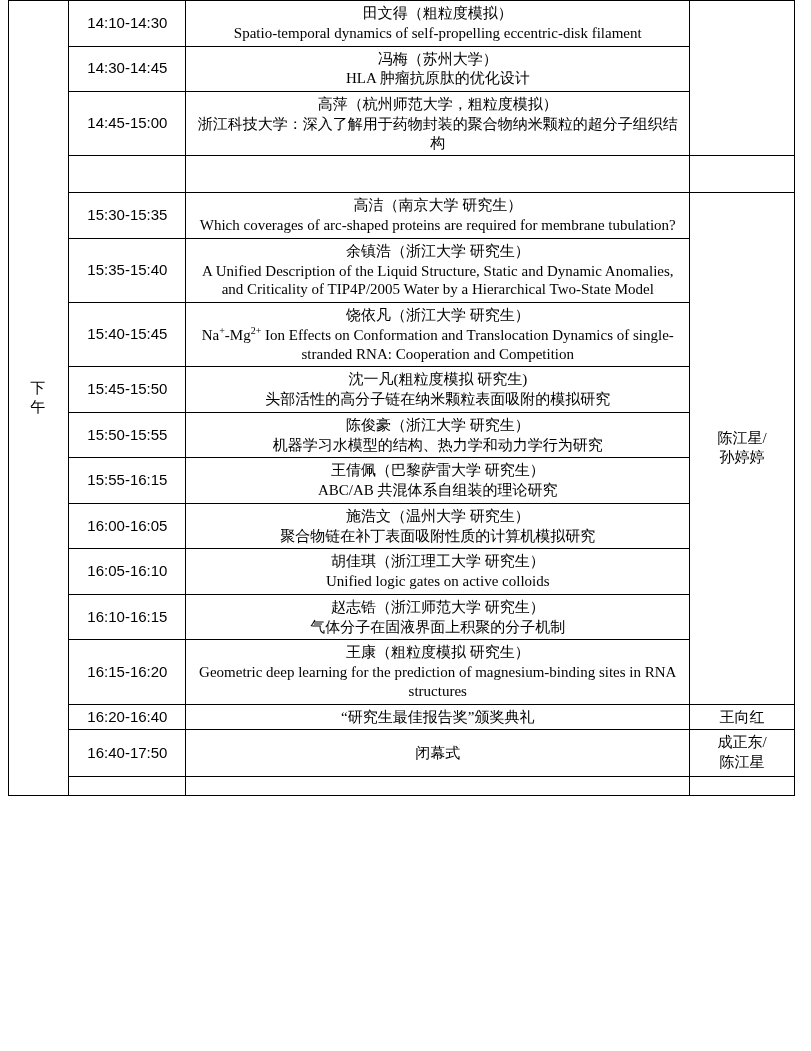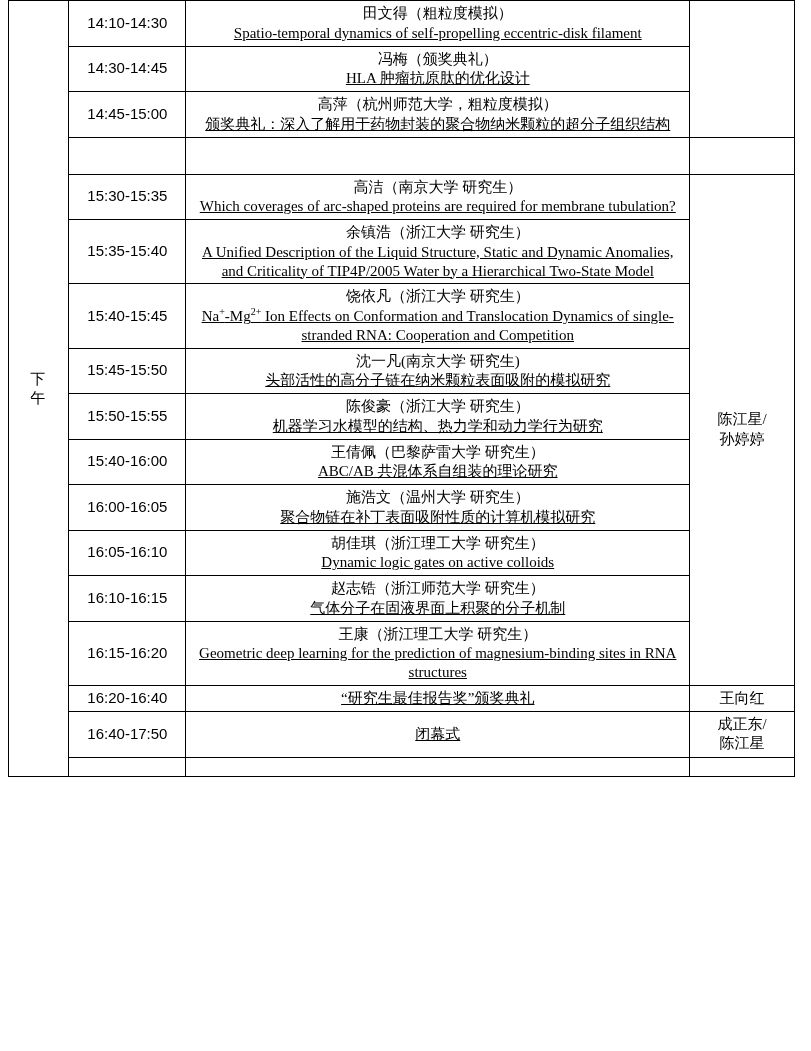--- a/index.html
+++ b/index.html
@@ -58,21 +58,20 @@
     width: 104px;
     font-size: 15px;
     line-height: 1.45;
   }
   .speaker {
     display: block;
     margin-bottom: 1px;
   }
   .title {
     display: block;
-    text-decoration: underline;
   }
   .title.en {
     font-family: "Liberation Serif", "DejaVu Serif", serif;
   }
   .spacer-row td {
     height: 30px;
   }
   .tail-row td {
     height: 12px;
   }
@@ -104,30 +103,30 @@
         <td class="topic">
           <span class="speaker">田文得（粗粒度模拟）</span>
           <span class="title en">Spatio-temporal dynamics of self-propelling eccentric-disk filament</span>
         </td>
         <td class="chair" rowspan="3"></td>
       </tr>
 
       <tr>
         <td class="time">14:30-14:45</td>
         <td class="topic">
-          <span class="speaker">冯梅（颁奖典礼）</span>
+          <span class="speaker">冯梅（苏州大学）</span>
           <span class="title">HLA 肿瘤抗原肽的优化设计</span>
         </td>
       </tr>
 
       <tr>
         <td class="time">14:45-15:00</td>
         <td class="topic">
           <span class="speaker">高萍（杭州师范大学，粗粒度模拟）</span>
-          <span class="title">颁奖典礼：深入了解用于药物封装的聚合物纳米颗粒的超分子组织结构</span>
+          <span class="title">浙江科技大学：深入了解用于药物封装的聚合物纳米颗粒的超分子组织结构</span>
         </td>
       </tr>
 
       <tr class="spacer-row">
         <td class="time"></td>
         <td class="topic"></td>
         <td class="chair"></td>
       </tr>
 
       <tr>
@@ -154,69 +153,69 @@
         <td class="time">15:40-15:45</td>
         <td class="topic">
           <span class="speaker">饶依凡（浙江大学 研究生）</span>
           <span class="title en">Na<sup>+</sup>-Mg<sup>2+</sup> Ion Effects on Conformation and Translocation Dynamics of single-stranded RNA: Cooperation and Competition</span>
         </td>
       </tr>
 
       <tr>
         <td class="time">15:45-15:50</td>
         <td class="topic">
-          <span class="speaker">沈一凡(南京大学 研究生)</span>
+          <span class="speaker">沈一凡(粗粒度模拟 研究生)</span>
           <span class="title">头部活性的高分子链在纳米颗粒表面吸附的模拟研究</span>
         </td>
       </tr>
 
       <tr>
         <td class="time">15:50-15:55</td>
         <td class="topic">
           <span class="speaker">陈俊豪（浙江大学 研究生）</span>
           <span class="title">机器学习水模型的结构、热力学和动力学行为研究</span>
         </td>
       </tr>
 
       <tr>
-        <td class="time">15:40-16:00</td>
+        <td class="time">15:55-16:15</td>
         <td class="topic">
           <span class="speaker">王倩佩（巴黎萨雷大学 研究生）</span>
           <span class="title">ABC/AB 共混体系自组装的理论研究</span>
         </td>
       </tr>
 
       <tr>
         <td class="time">16:00-16:05</td>
         <td class="topic">
           <span class="speaker">施浩文（温州大学 研究生）</span>
           <span class="title">聚合物链在补丁表面吸附性质的计算机模拟研究</span>
         </td>
       </tr>
 
       <tr>
         <td class="time">16:05-16:10</td>
         <td class="topic">
           <span class="speaker">胡佳琪（浙江理工大学 研究生）</span>
-          <span class="title en">Dynamic logic gates on active colloids</span>
+          <span class="title en">Unified logic gates on active colloids</span>
         </td>
       </tr>
 
       <tr>
         <td class="time">16:10-16:15</td>
         <td class="topic">
           <span class="speaker">赵志锆（浙江师范大学 研究生）</span>
           <span class="title">气体分子在固液界面上积聚的分子机制</span>
         </td>
       </tr>
 
       <tr>
         <td class="time">16:15-16:20</td>
         <td class="topic">
-          <span class="speaker">王康（浙江理工大学 研究生）</span>
+          <span class="speaker">王康（粗粒度模拟 研究生）</span>
           <span class="title en">Geometric deep learning for the prediction of magnesium-binding sites in RNA structures</span>
         </td>
       </tr>
 
       <tr>
         <td class="time">16:20-16:40</td>
         <td class="topic">
           <span class="title">“研究生最佳报告奖”颁奖典礼</span>
         </td>
         <td class="chair">王向红</td>

